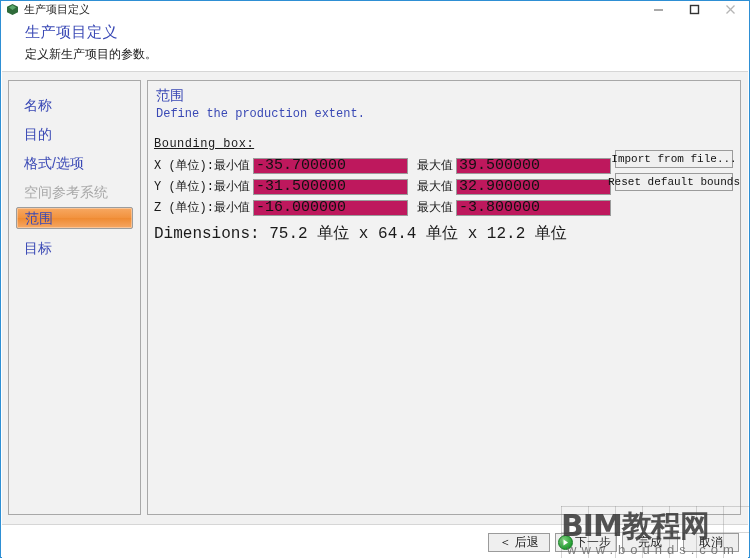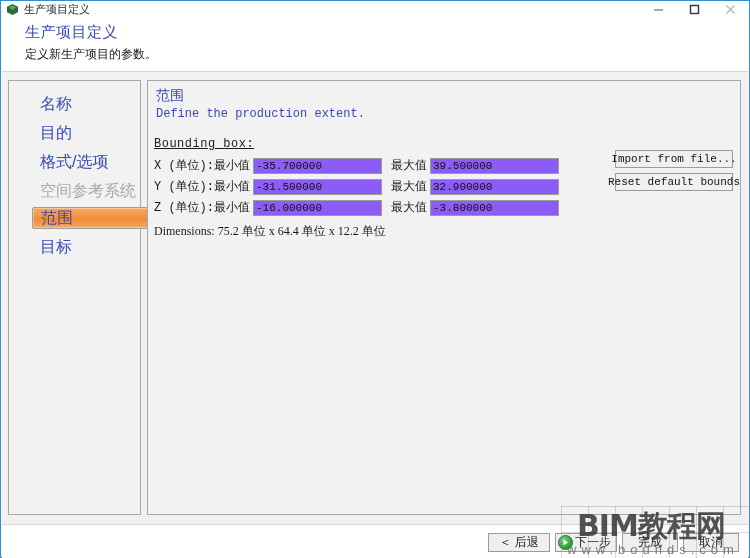--- a/index.html
+++ b/index.html
@@ -101,26 +101,26 @@
   #sidebar {
     position: absolute;
     left: 6px; top: 8px;
     width: 133px; height: 435px;
     background: #f2f2f2;
     border: 1px solid #a8a8a8;
     box-sizing: border-box;
   }
   .nav-item {
     position: absolute;
-    left: 23px;
+    left: 7px;
     width: 117px; height: 22px;
-    display: flex; align-items: center;
+    display: flex; align-items: flex-end;
     box-sizing: border-box;
     padding-left: 8px;
-    font-size: 16px;
+    font-size: 14px;
     color: #3a49b5;
   }
   .nav-item.disabled { color: #a9a9a9; }
   .nav-item.selected {
     background: linear-gradient(to bottom, #f7a862 0%, #f2933f 48%, #ef8b33 52%, #f6a764 100%);
     border: 1px solid #9d9d9d;
     border-radius: 2px;
     box-shadow: inset 0 0 0 1px rgba(255,255,255,0.35);
     color: #3a49b5;
   }
@@ -171,36 +171,36 @@
     white-space: nowrap;
   }
   .axis-label-min, .axis-label-max {
     font-size: 12px;
     color: #1a1a1a;
     white-space: nowrap;
     margin-right: 3px;
   }
   .axis-label-max { margin-left: 9px; }
   .num-input {
-    width: 129px; height: 16px;
+    width: 155px; height: 16px;
     box-sizing: border-box;
     border: 1px solid #9b9b9b;
-    background: #8b5cf6;
+    background: #be185d;
     font-family: "Liberation Mono", monospace;
-    font-size: 11px;
+    font-size: 15px;
     color: #111111;
     padding: 0 2px;
     line-height: 14px;
     outline: none;
   }
   #dims-line {
     position: absolute;
     left: 6px; top: 142px;
-    font-family: Liberation Serif, serif;
-    font-size: 12px;
+    font-family: Liberation Mono, monospace;
+    font-size: 16px;
     color: #1a1a1a;
     white-space: nowrap;
   }
 
   .side-btn {
     position: absolute;
     left: 467px;
     width: 118px; height: 18px;
     box-sizing: border-box;
     background: #f0f0f0;
@@ -267,21 +267,20 @@
   #wm-main {
     position: absolute;
     left: 0; top: 0;
     font-family: "DejaVu Sans", sans-serif;
     font-size: 30px;
     font-weight: bold;
     color: #3b3b3b;
     letter-spacing: -1px;
     white-space: nowrap;
     opacity: 0.88;
-    padding-left: 16px;
   }
   #wm-sub {
     position: absolute;
     left: 6px; top: 36px;
     font-family: "Liberation Sans", sans-serif;
     font-size: 13px;
     color: #6a6a6a;
     letter-spacing: 5px;
     white-space: nowrap;
     opacity: 0.85;

